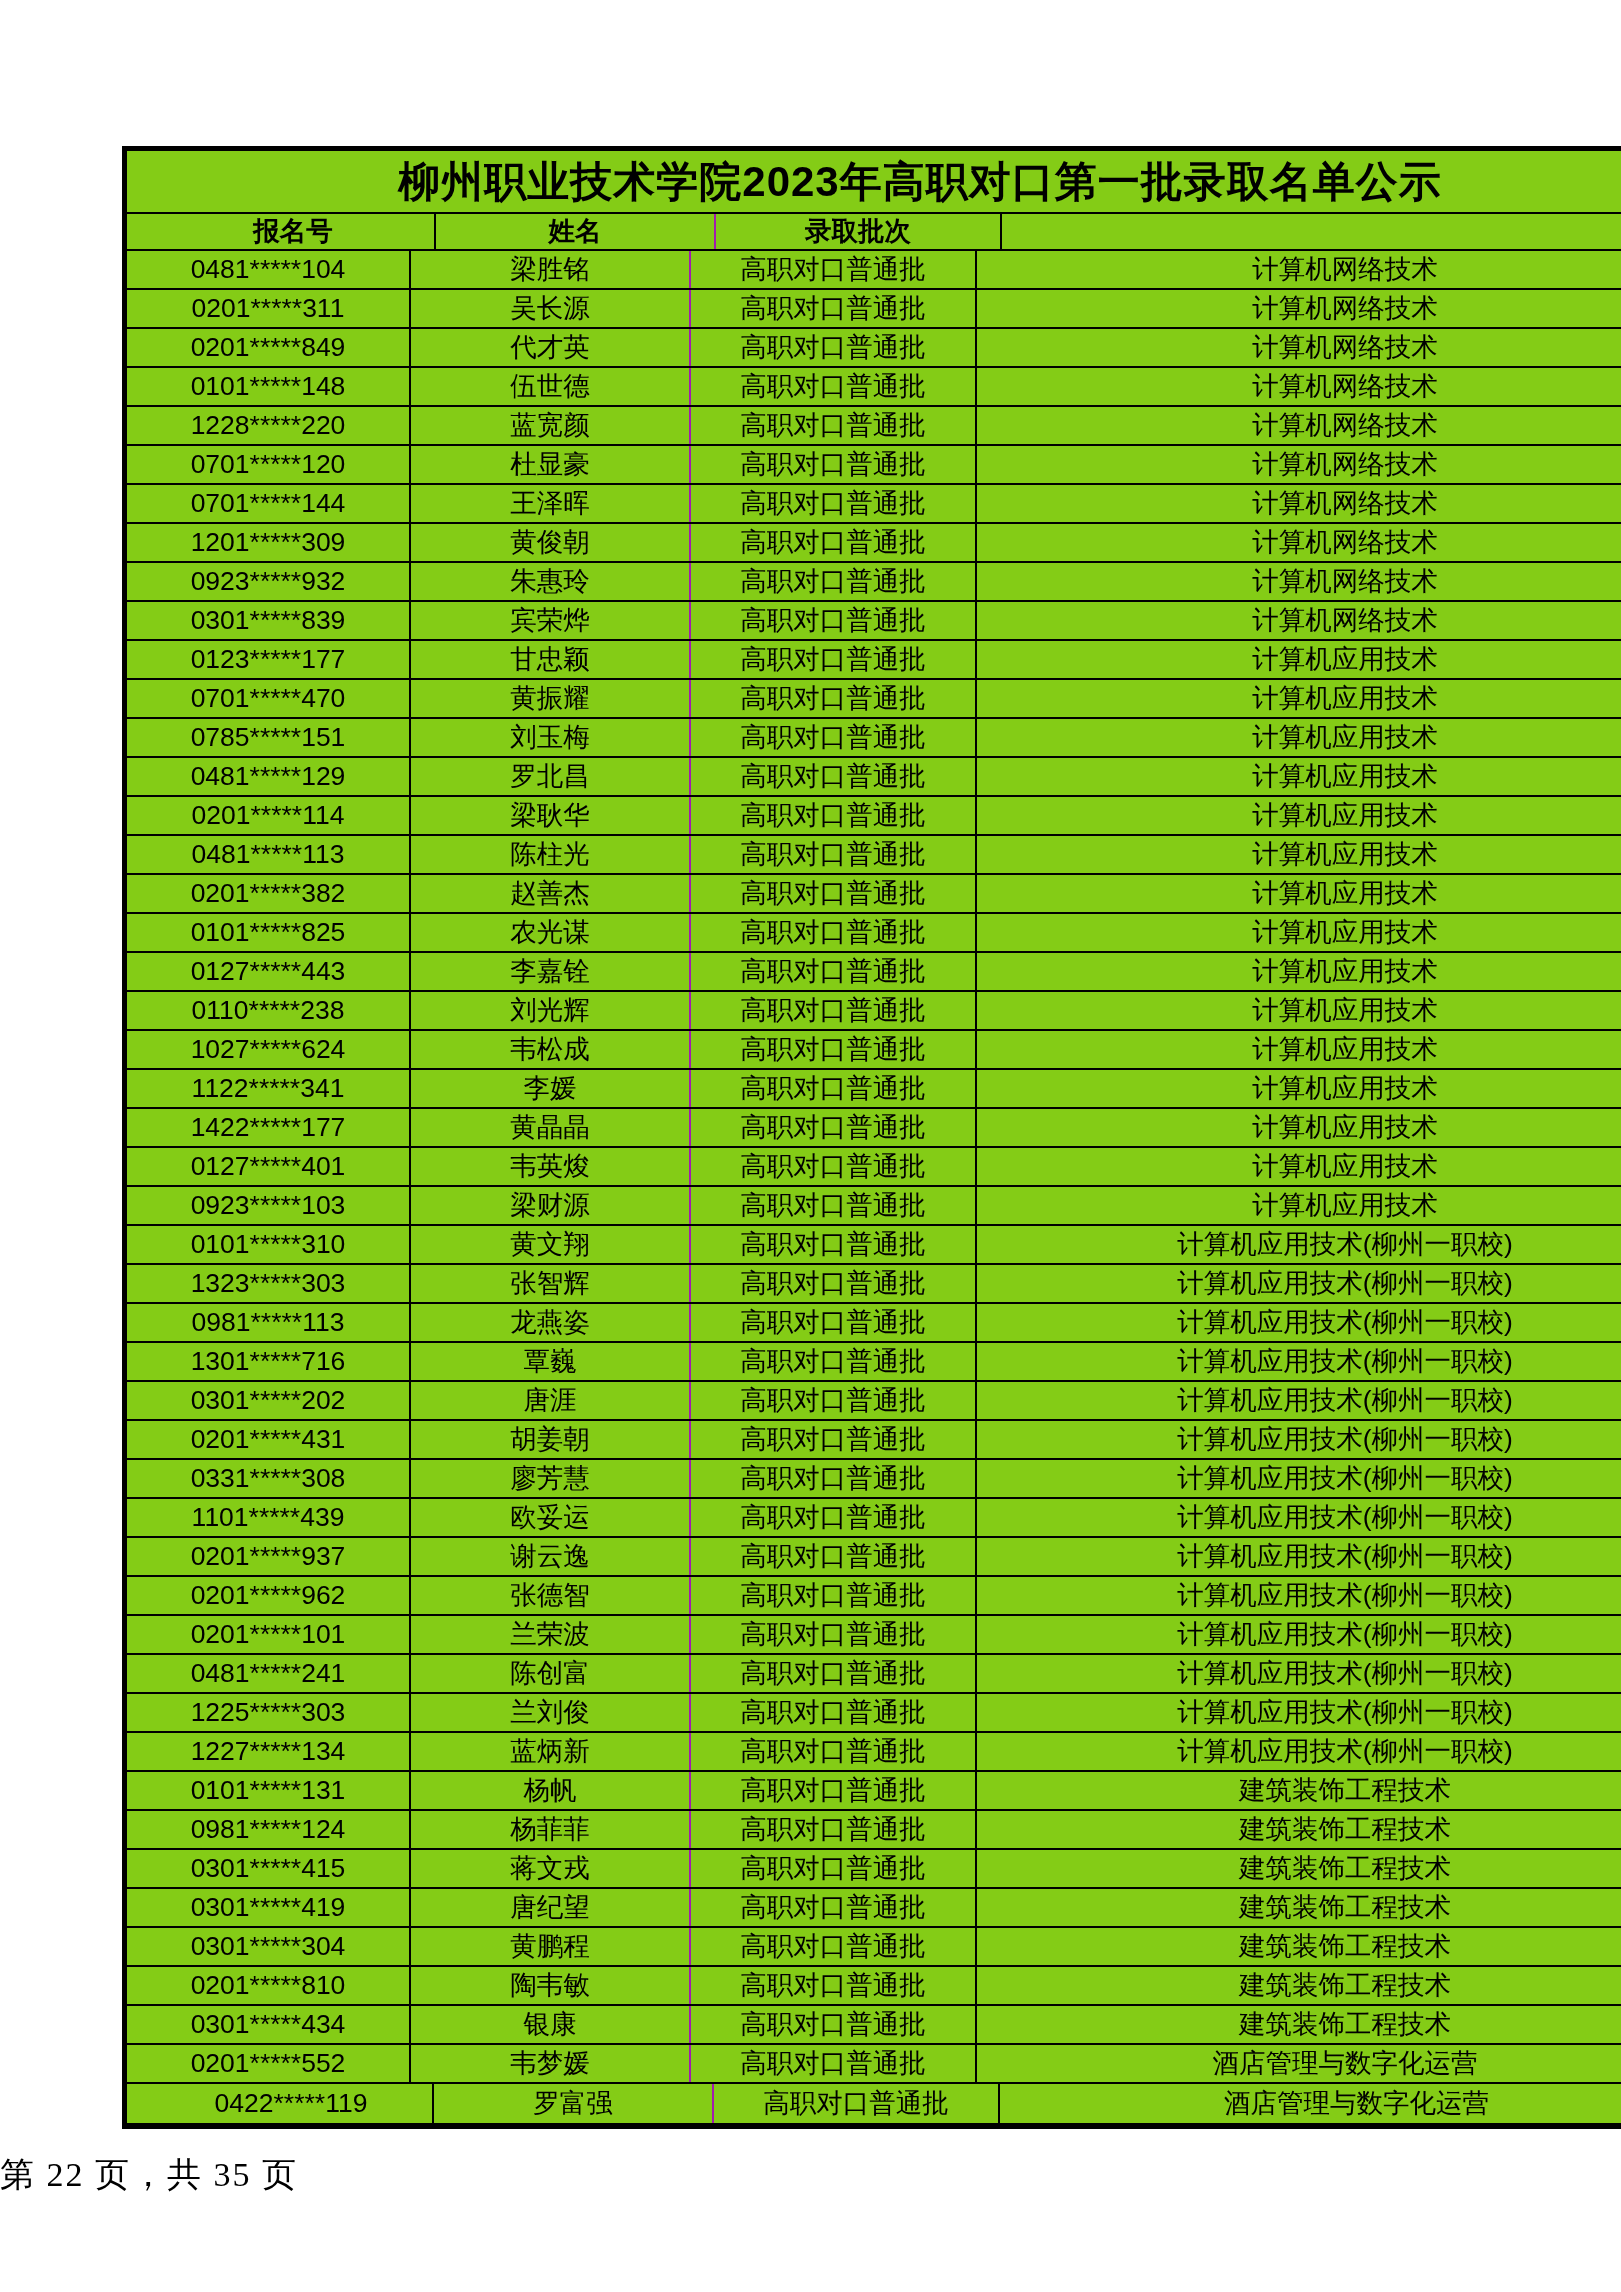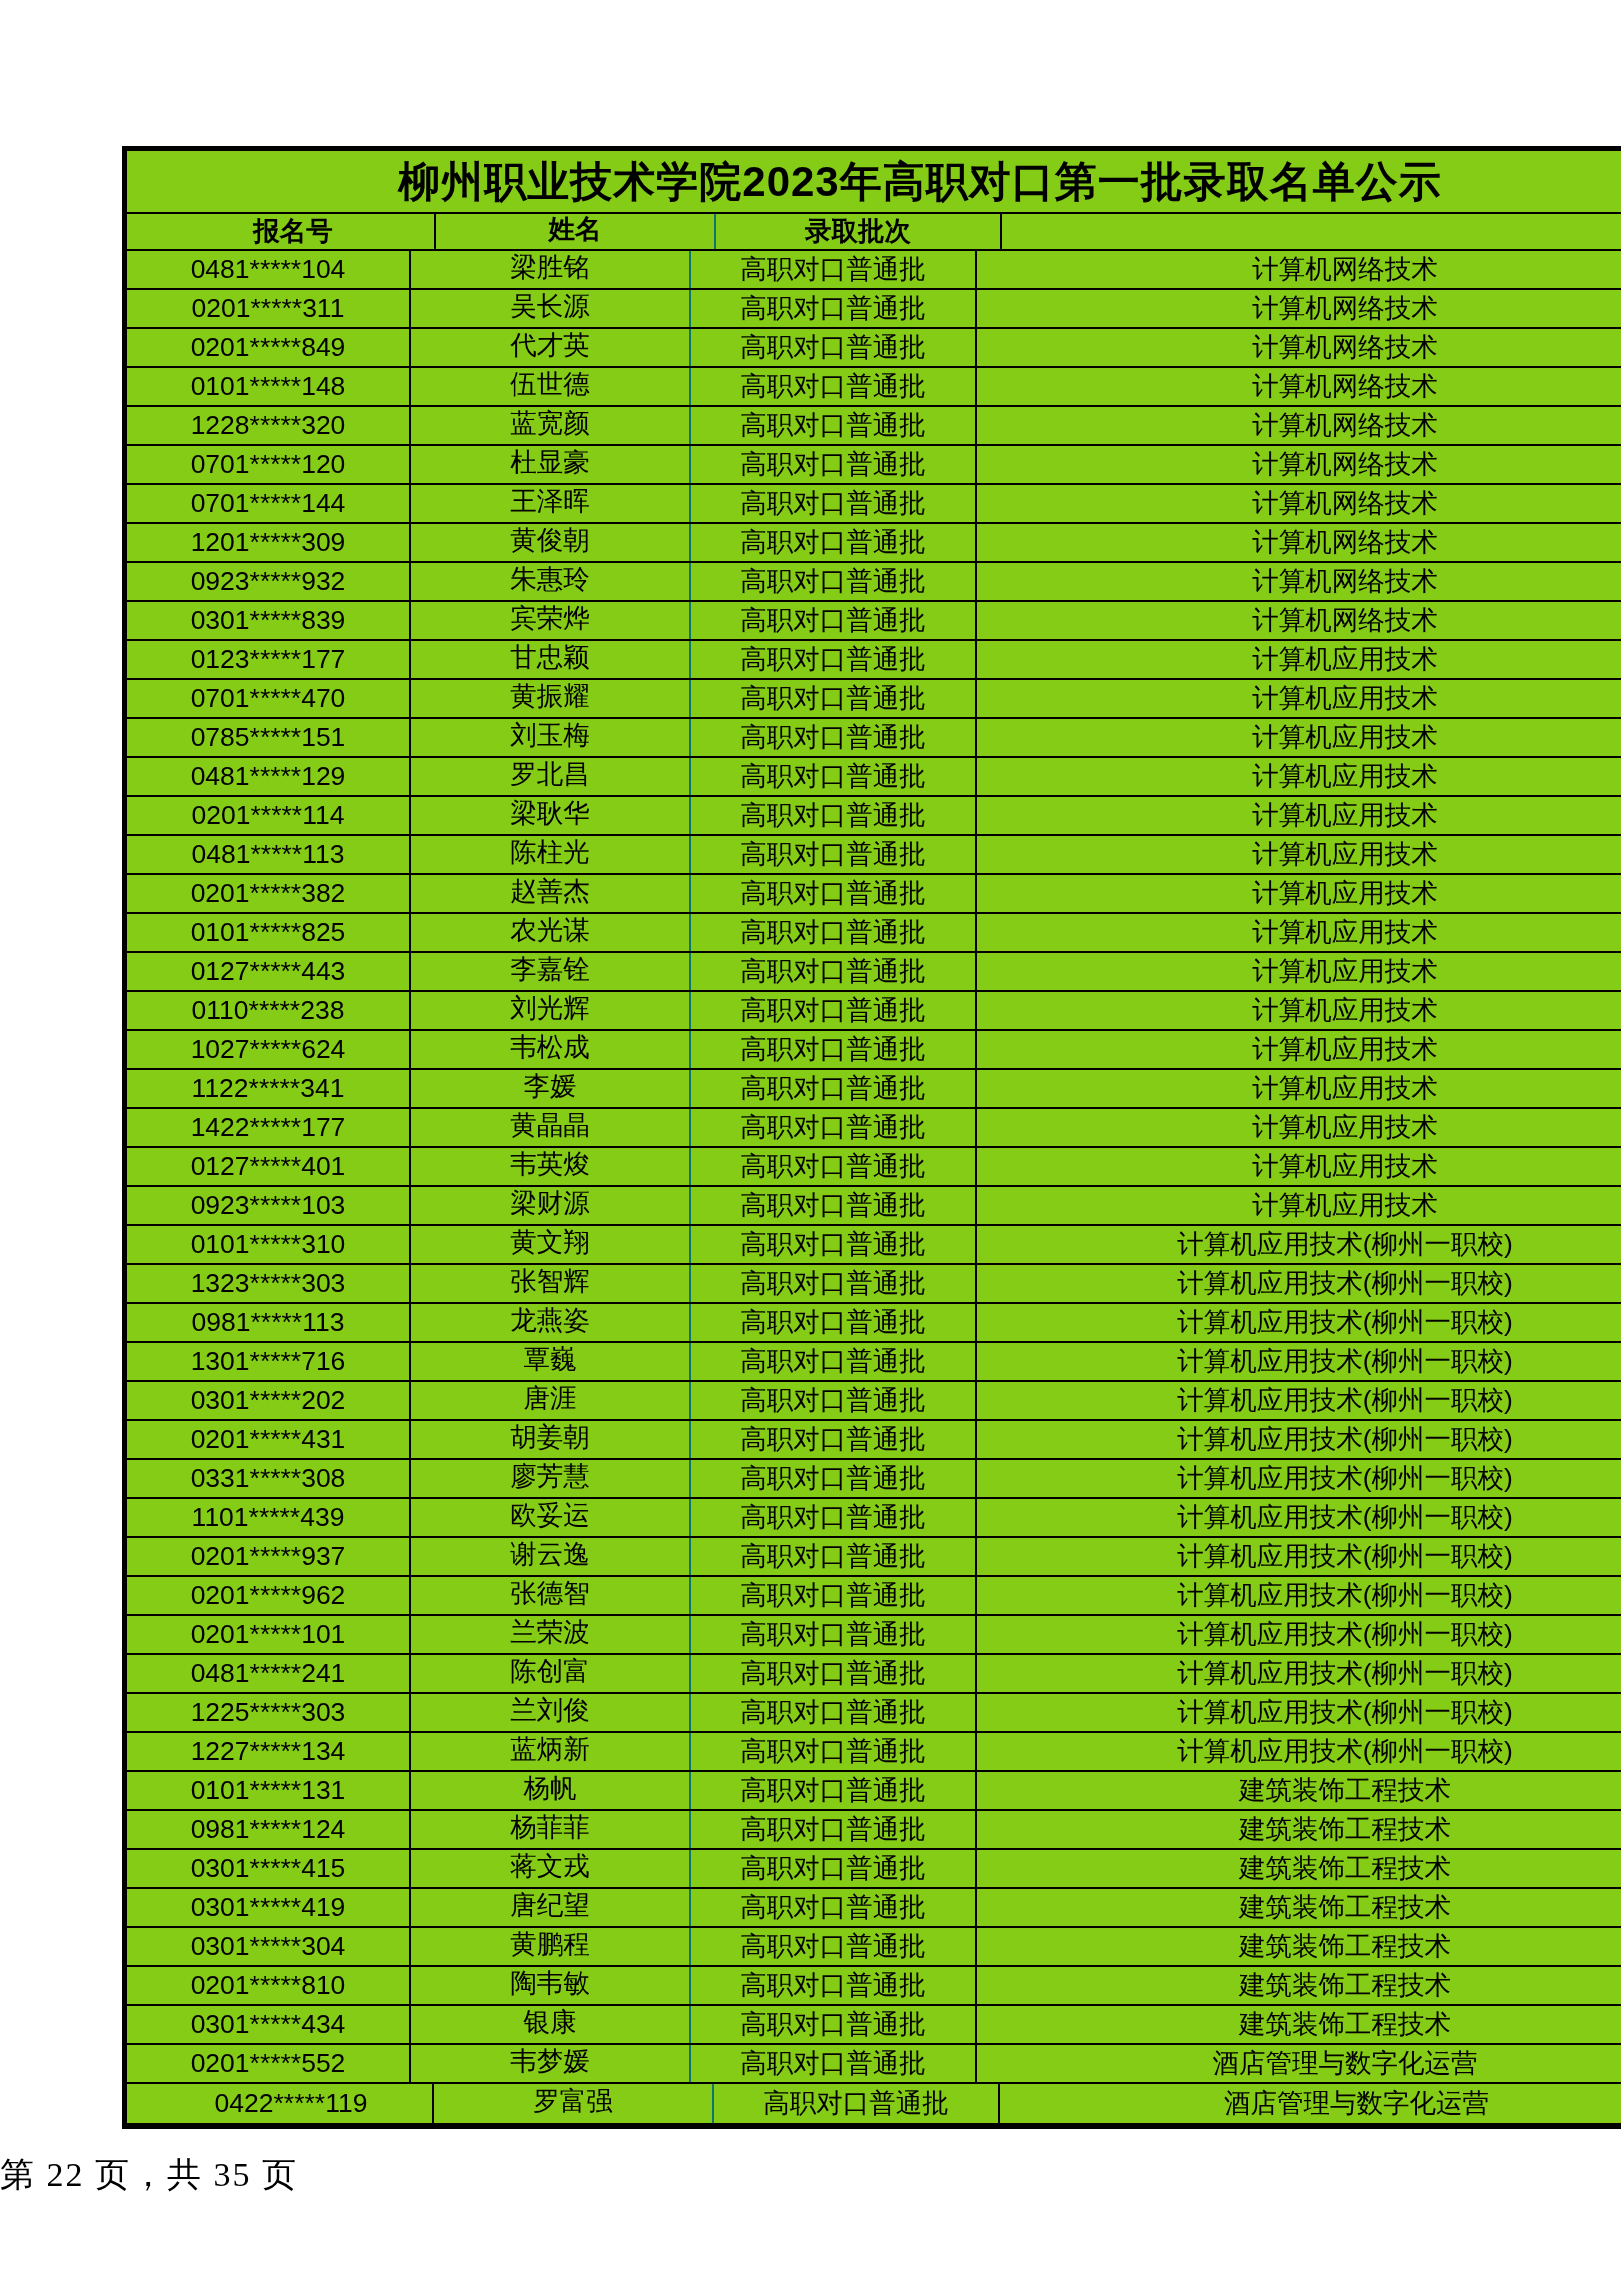--- a/index.html
+++ b/index.html
@@ -58,21 +58,21 @@
     display: flex;
     align-items: center;
     justify-content: center;
     font-size: 26.5px;
     box-sizing: border-box;
     white-space: nowrap;
     overflow: hidden;
     line-height: 1;
   }
   .c0 { width: 284px; border-right: 2px solid #000000; }
-  .c1 { width: 280px; border-right: 2px solid #0f766e; font-family: Liberation Mono, monospace; }
+  .c1 { width: 280px; border-right: 2px solid #a21caf; }
   .c2 { width: 286px; border-right: 2px solid #000000; }
   .c3 { flex: 1; }
   .footer {
     position: absolute;
     left: 0;
     top: 2152px;
     width: 100%;
     font-size: 34px;
     font-family: "Liberation Serif", "DejaVu Serif", serif;
     letter-spacing: 2px;
@@ -108,21 +108,21 @@
           <div class="cell c2">高职对口普通批</div>
           <div class="cell c3">计算机网络技术</div>
         </div>
         <div class="row">
           <div class="cell c0">0101*****148</div>
           <div class="cell c1">伍世德</div>
           <div class="cell c2">高职对口普通批</div>
           <div class="cell c3">计算机网络技术</div>
         </div>
         <div class="row">
-          <div class="cell c0">1228*****320</div>
+          <div class="cell c0">1228*****220</div>
           <div class="cell c1">蓝宽颜</div>
           <div class="cell c2">高职对口普通批</div>
           <div class="cell c3">计算机网络技术</div>
         </div>
         <div class="row">
           <div class="cell c0">0701*****120</div>
           <div class="cell c1">杜显豪</div>
           <div class="cell c2">高职对口普通批</div>
           <div class="cell c3">计算机网络技术</div>
         </div>

